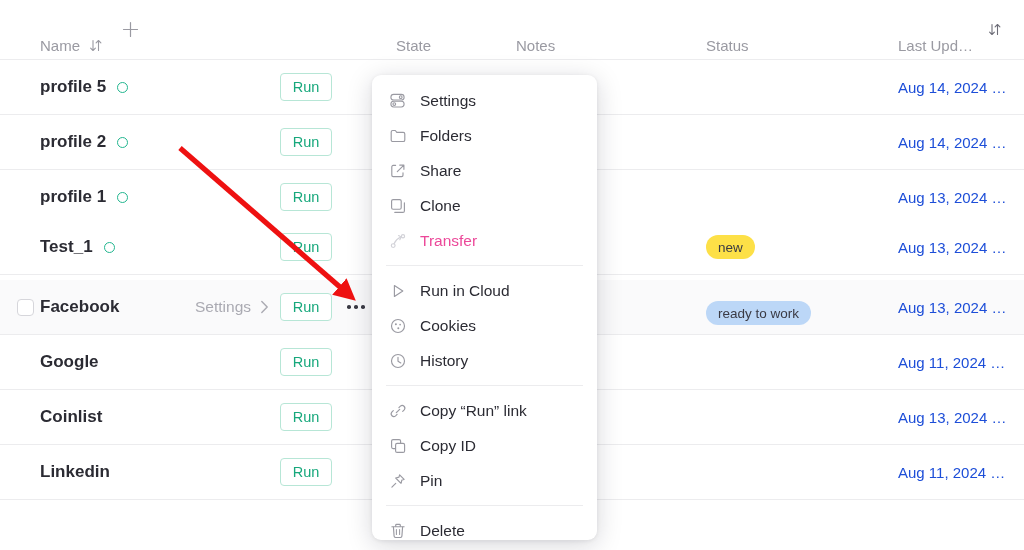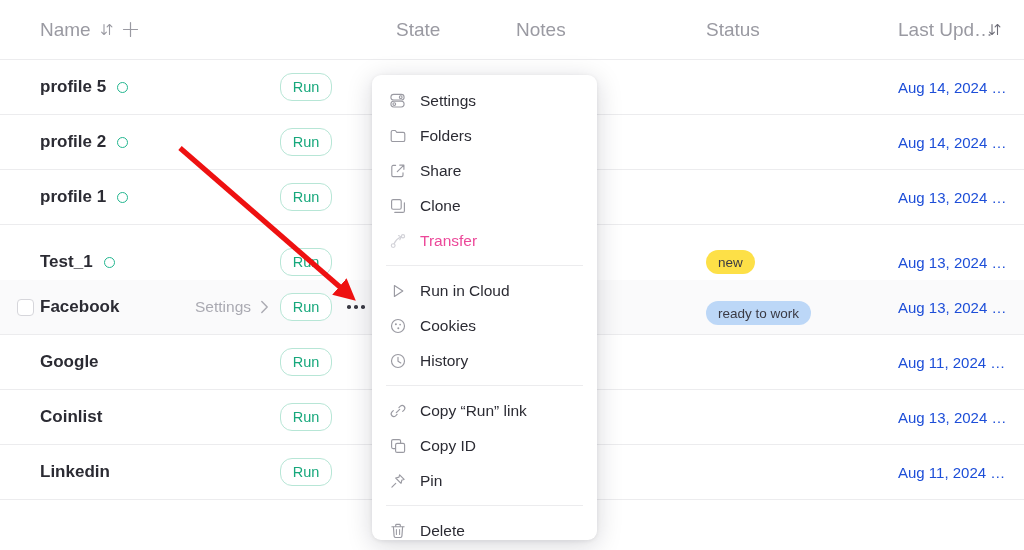--- a/index.html
+++ b/index.html
@@ -17,23 +17,23 @@
   }
 
   
   .table-header {
     position: absolute; left: 0; top: 0;
     width: 1024px; height: 60px;
     border-bottom: 1px solid #ececee;
     background: #ffffff;
   }
   .th {
-    position: absolute; top: 0; height: 59px;
+    position: absolute; top: 16px; height: 59px;
     display: flex; align-items: center;
-    color: #9a9aa2; font-size: 19px; font-weight: 400;
+    color: #9a9aa2; font-size: 15px; font-weight: 400;
     white-space: nowrap;
   }
   .th-name  { left: 40px; }
   .th-state { left: 396px; }
   .th-notes { left: 516px; text-align: center; }
   .th-status{ left: 706px; }
   .th-upd   { left: 898px; }
 
   .sort-icon { margin-left: 9px; display: inline-flex; align-items: center; }
   .plus-icon {
@@ -68,21 +68,21 @@
 
   .c-settings {
     left: 195px; font-size: 15.5px; color: #aaaab2; white-space: nowrap;
     gap: 9px;
   }
   .chev { display: inline-flex; }
 
   .c-run { left: 280px; }
   .run-btn {
     width: 52px; height: 28px; border: 1px solid #b7e6d6;
-    border-radius: 12px; background: #ffffff;
+    border-radius: 4px; background: #ffffff;
     color: #17a87c; font-size: 14.5px; font-family: "Liberation Sans", sans-serif;
     display: flex; align-items: center; justify-content: center;
     cursor: pointer; padding: 0;
   }
 
   .c-more { left: 344px; width: 24px; justify-content: center; cursor: pointer; }
   .more-dots { display: flex; gap: 3.5px; }
   .more-dots i { width: 3.6px; height: 3.6px; border-radius: 50%; background: #3a3a44; display: block; }
 
   .c-notes { left: 516px; font-size: 15.5px; color: #3a3a44; white-space: nowrap; }
@@ -193,21 +193,21 @@
           <span>profile 1</span>
           <span class="c-dot">
             <span class="dot"></span>
           </span>
         </div>
         <div class="cell c-run">
           <button class="run-btn">Run</button>
         </div>
         <div class="cell c-upd">Aug 13, 2024 …</div>
       </div>
-      <div class="row" style="top: 235px; text-decoration: underline;">
+      <div class="row" style="top: 220px; text-decoration: underline;">
         <div class="cell c-name">
           <span>Test_1</span>
           <span class="c-dot">
             <span class="dot"></span>
           </span>
         </div>
         <div class="cell c-run">
           <button class="run-btn">Run</button>
         </div>
         <div class="cell c-notes">password</div>

